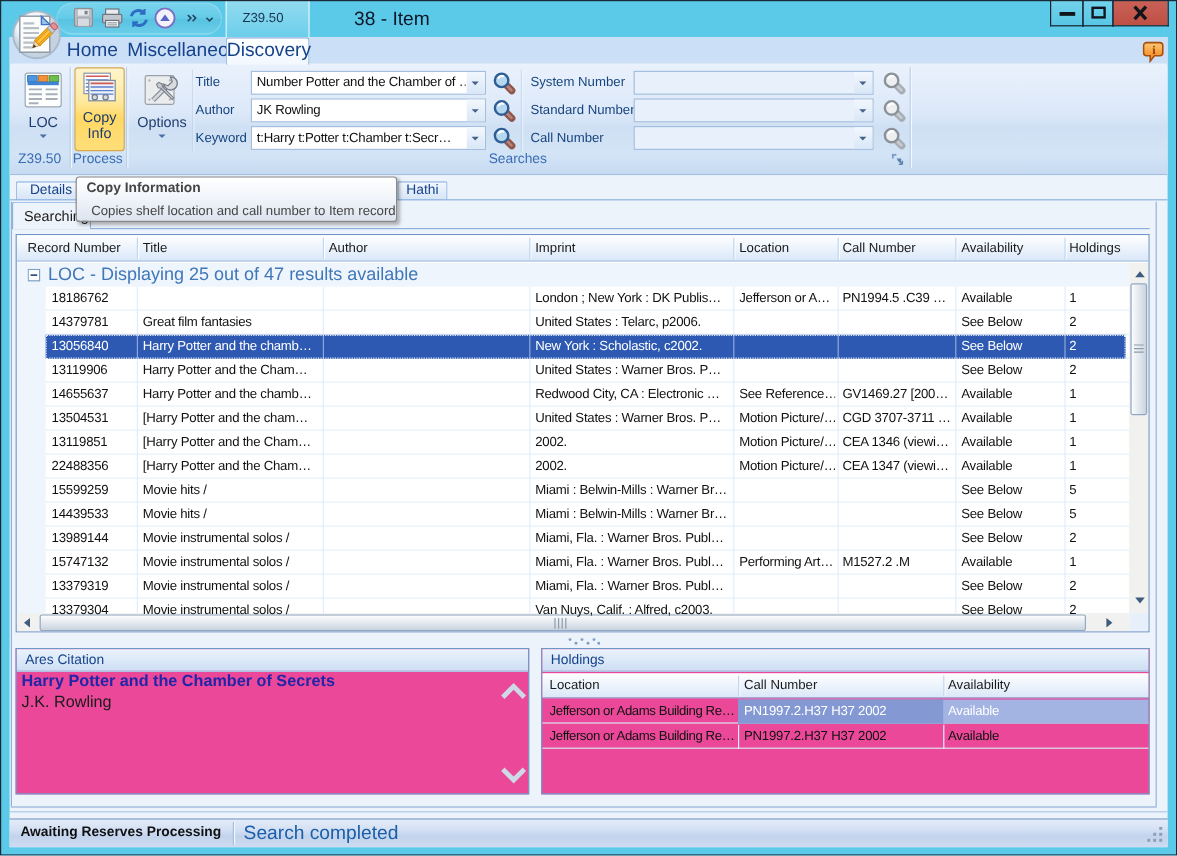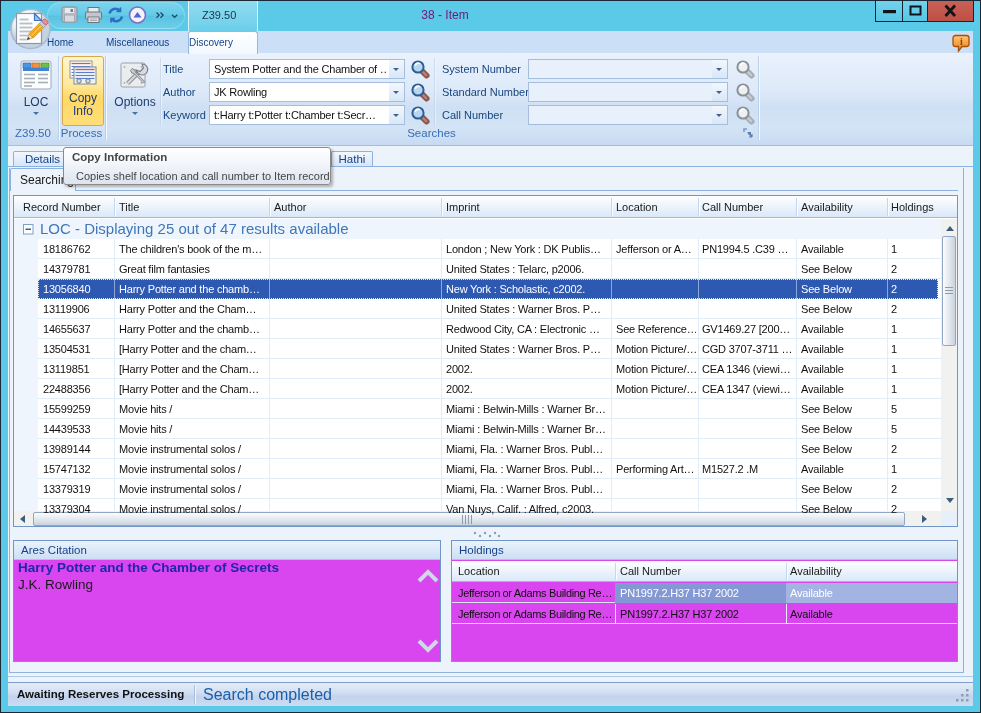--- a/index.html
+++ b/index.html
@@ -3,28 +3,28 @@
 *{margin:0;padding:0;box-sizing:border-box}
 html,body{width:981px;height:713px;overflow:hidden}
 body{font-family:"Liberation Sans",sans-serif;background:#5BC9E8;position:relative}
 .abs{position:absolute}
 #frame{position:absolute;left:0;top:0;width:981px;height:713px;border:1px solid #1B2836;pointer-events:none;z-index:99}
 #client{position:absolute;left:8px;top:31px;width:965px;height:675px;background:#EDF3FA}
 
 #qat{position:absolute;left:47px;top:2px;width:138px;height:27px;border-radius:14px;background:linear-gradient(180deg,rgba(255,255,255,.20),rgba(255,255,255,.05) 48%,rgba(0,0,0,.03) 52%,rgba(255,255,255,.10));border:1px solid rgba(255,255,255,.22)}
 #ctx{position:absolute;left:188px;top:0;width:70px;height:31px;background:linear-gradient(180deg,rgba(255,255,255,.34),rgba(255,255,255,.10));border-left:1px solid rgba(255,255,255,.75);border-right:1px solid rgba(255,255,255,.75)}
 #ctx span{display:block;text-align:left;padding-left:13px;margin-top:9px;font-size:11px;color:#17344E}
-#wtitle{position:absolute;left:295px;top:8px;width:300px;text-align:center;font-size:12px;color:#701a75}
+#wtitle{position:absolute;left:295px;top:8px;width:300px;text-align:left;font-size:16px;color:#0f172a}
 .wbtn{position:absolute;top:0;height:22px;border:1px solid #17232F;border-top:none}
 #bmin{left:875px;width:28px;background:linear-gradient(180deg,#74D3EC,#58C6E5)}
 #bmax{left:902px;width:26px;background:linear-gradient(180deg,#74D3EC,#58C6E5)}
 #bclose{left:927px;width:47px;background:linear-gradient(180deg,#CA6258,#BE4F44)}
 
 #tabstrip{position:absolute;left:8px;top:31px;width:965px;height:22px;background:#CBDFF7}
-.rtab{position:absolute;top:32px;height:21px;line-height:21px;font-size:10px;color:#15428B;text-align:left}
+.rtab{position:absolute;top:32px;height:21px;line-height:21px;font-size:16px;color:#15428B;text-align:center}
 #tab-disc{top:31px;height:23px;line-height:22px;background:linear-gradient(180deg,#FFFFFF,#F2F8FE);border:1px solid #97B7DE;border-bottom:none;border-radius:3px 3px 0 0;color:#15428B;z-index:10}
 
 #ribbon{position:absolute;left:8px;top:53px;width:965px;height:93px;background:linear-gradient(180deg,#E9F1FC 0%,#DDE9F9 42%,#CFE0F4 58%,#D3E4F6 82%,#C6DAF1 100%);border-bottom:1px solid #A3BFE0;border-top:1px solid #EAF2FC;border-radius:3px 3px 0 0}
 .gsep{position:absolute;top:56px;width:1px;height:84px;background:#BCD0E9;box-shadow:1px 0 0 #F2F8FE}
 .glabel{position:absolute;top:127px;height:13px;font-size:11.5px;color:#3A6DB4;text-align:center}
 .rbtext{position:absolute;font-size:12px;color:#1E3C6E;text-align:center}
 .dda{position:absolute;width:0;height:0;border-left:3px solid transparent;border-right:3px solid transparent;border-top:3px solid #4A6FA5}
 .slabel{position:absolute;font-size:11px;color:#17457F;height:16px;line-height:16px}
 .combo{position:absolute;width:196px;height:20px;border:1px solid #A6BEDE;background:#fff}
 .combo .tx{position:absolute;left:4px;top:0;right:16px;line-height:18px;font-size:11px;letter-spacing:-.2px;color:#111;white-space:nowrap;overflow:hidden}
@@ -45,21 +45,21 @@
 .selrow{position:absolute;left:24px;top:0;width:900px;height:20px;background:#2E59B2;border:1px dotted rgba(235,242,252,.95);z-index:2}
 .c{position:absolute;height:20px;line-height:20px;font-size:11px;letter-spacing:-.2px;color:#111;white-space:nowrap;overflow:hidden;z-index:2}
 .seltx{position:absolute;left:0;top:0;z-index:4}
 .seltx .c{color:#fff}
 
 .sbtrack{position:absolute;background:#F1F1EF}
 .thumb{position:absolute;border:1px solid #91A7C3;border-radius:2px;background:linear-gradient(90deg,#FBFCFD,#E6EBF1 45%,#C9D3DE)}
 .thumbh{background:linear-gradient(180deg,#FBFCFD,#E6EBF1 45%,#C9D3DE)}
 .tri{position:absolute;width:0;height:0}
 
-.panel{position:absolute;border:1px solid #7195C7;background:#d946ef}
+.panel{position:absolute;border:1px solid #7195C7;background:#ec4899}
 .phead{position:absolute;left:0;top:0;right:0;height:19px;background:linear-gradient(180deg,#EBF3FC,#CDDFF4);border-bottom:1px solid #A9C4E4;font-size:11.5px;color:#15428B;line-height:19px;padding-left:7px}
 .h2sep{position:absolute;top:2px;width:1px;height:17px;background:#C3D7EE;box-shadow:1px 0 0 #FAFCFE}
 
 #status{position:absolute;left:8px;top:682px;width:965px;height:24px;background:linear-gradient(180deg,#E4ECF8 0%,#D2DFF3 40%,#C2D3EC 60%,#CDDCF1 100%);border-top:1px solid #7E9FCB}
 </style></head><body>
 <div id="client"></div>
 
 <div id="qat"></div>
 <div id="ctx">
     <span>Z39.50</span>
@@ -223,21 +223,21 @@
   <path d="M19 14 a5.5 5.5 0 1 0 4 -9 l1.5 4 -3.5 3.5 -4 -1.5 a5.5 5.5 0 0 0 2 3 z" fill="#D9DBDE" stroke="#787E88" stroke-width="1.1"></path>
   <path d="M25 20 L14.5 9.5 l-2.5 -.5 -1.5 -3 2 -2 3 1.5 .5 2.5 L26.5 18.5 z" fill="#C8CBD0" stroke="#787E88" stroke-width="1" transform="translate(2,6) scale(.9)"></path>
 </svg>
 <div class="rbtext" style="left:112px;top:95px;width:46px">Options</div>
 <div class="dda" style="left:132px;top:112px"></div>
 
 <div class="slabel" style="left:163px;top:61px">Title</div>
 <div class="slabel" style="left:163px;top:84px">Author</div>
 <div class="slabel" style="left:163px;top:107px">Keyword</div>
 <div class="combo" style="left:209px;top:59px">
-    <span class="tx">System Potter and the Chamber of …</span>
+    <span class="tx">Number Potter and the Chamber of …</span>
     <span class="ar"></span>
   </div>
 <div class="combo" style="left:209px;top:82px">
     <span class="tx">JK Rowling</span>
     <span class="ar"></span>
   </div>
 <div class="combo" style="left:209px;top:105px">
     <span class="tx">t:Harry t:Potter t:Chamber t:Secr…</span>
     <span class="ar"></span>
   </div>
@@ -334,21 +334,20 @@
     <div class="vsep" style="left:873px"></div>
   <div id="grow">
     <svg class="abs" style="left:9px;top:5px" width="11" height="11">
         <rect x=".5" y=".5" width="9.5" height="9.5" fill="#FDFEFE" stroke="#7FA0C4"></rect>
         <path d="M2.5 5.25 h5.5" stroke="#34547E" stroke-width="1.4"></path>
       </svg>
     <span style="position:absolute;left:26px;top:0;line-height:20px;font-size:15px;color:#4077B8;white-space:nowrap">LOC - Displaying 25 out of 47 results available</span>
   </div>
   <div class="row" style="top:43px"></div>
 <span class="c" style="left:29px;top:43px;width:92px">18186762</span>
-    <span class="c" style="left:105px;top:43px;width:148px">The children's book of the m…</span>
     <span class="c" style="left:432px;top:43px;width:163px">London ; New York : DK Publis…</span>
     <span class="c" style="left:602px;top:43px;width:80px">Jefferson or A…</span>
     <span class="c" style="left:688px;top:43px;width:91px">PN1994.5 .C39 …</span>
     <span class="c" style="left:787px;top:43px;width:84px">Available</span>
     <span class="c" style="left:877px;top:43px;width:48px">1</span>
 <div class="row" style="top:63px"></div>
 <span class="c" style="left:29px;top:63px;width:92px">14379781</span>
     <span class="c" style="left:105px;top:63px;width:148px">Great film fantasies</span>
     <span class="c" style="left:432px;top:63px;width:163px">United States : Telarc, p2006.</span>
     <span class="c" style="left:787px;top:63px;width:84px">See Below</span>

